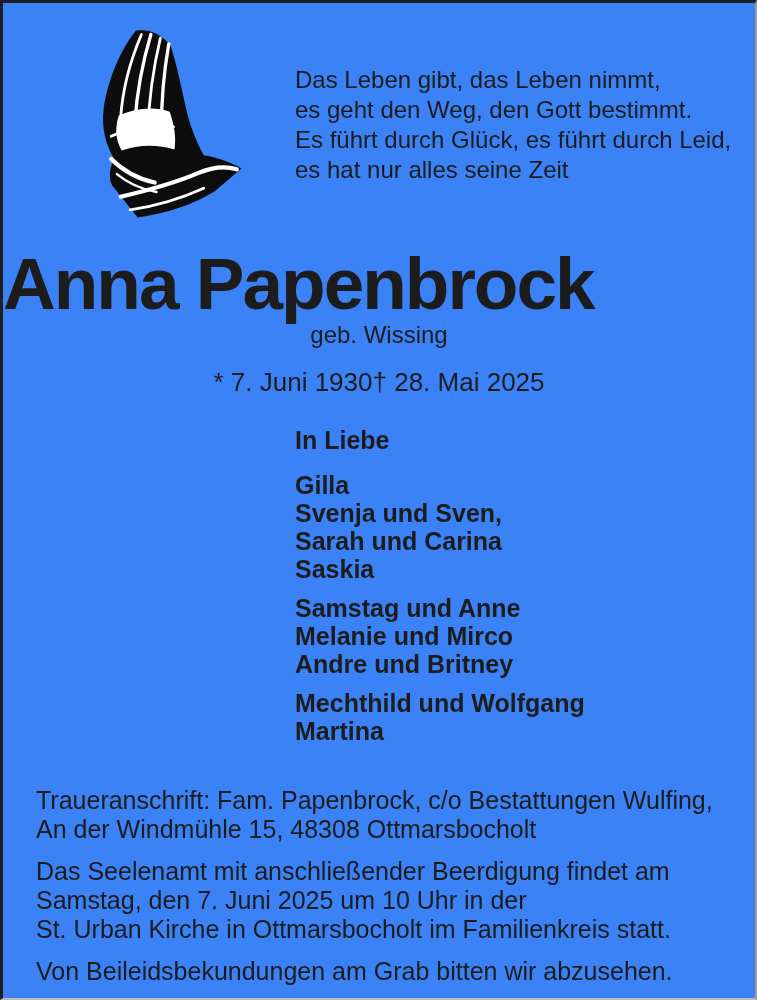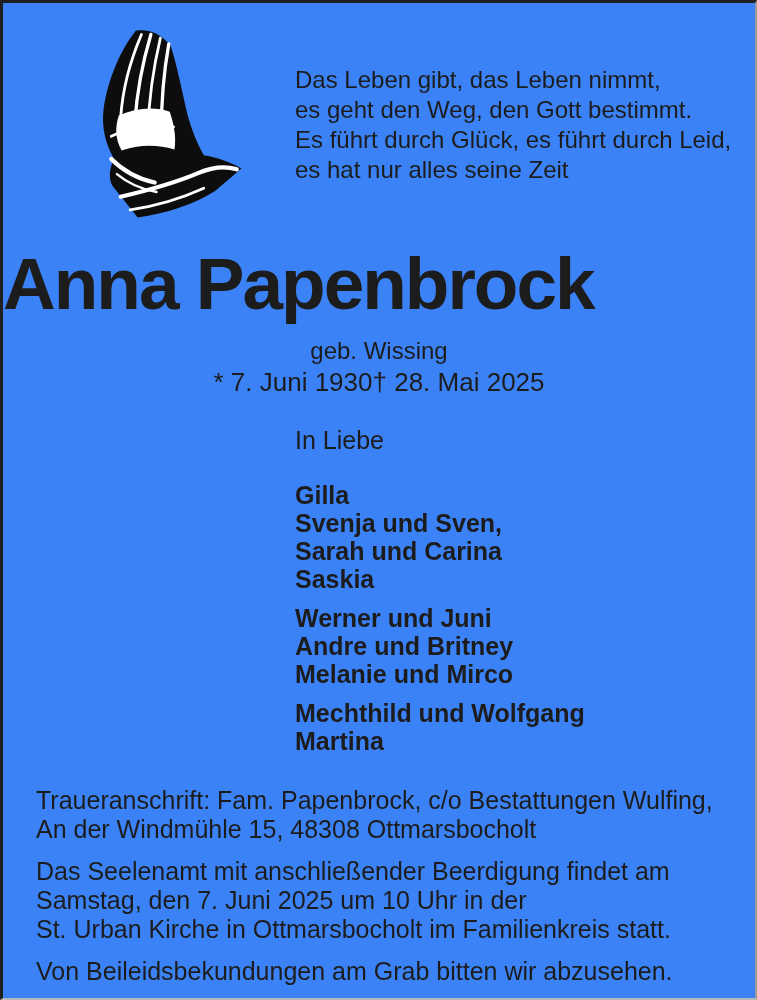--- a/index.html
+++ b/index.html
@@ -45,21 +45,21 @@
     text-align: left;
     font-size: 73px;
     font-weight: bold;
     letter-spacing: -2px;
     line-height: 1.05;
     white-space: nowrap;
   }
   .maiden-name {
     position: absolute;
     left: 0;
-    top: 334px;
+    top: 318px;
     width: 100%;
     text-align: center;
     font-size: 24px;
   }
   .life-dates {
     position: absolute;
     left: 0;
     top: 364px;
     width: 100%;
     display: flex;
@@ -67,21 +67,22 @@
     font-size: 26px;
     white-space: nowrap;
   }
   .mourners {
     position: absolute;
     left: 292px;
     top: 423px;
   }
   .salutation {
     font-size: 25px;
-    margin-bottom: 26px;
+    margin-bottom: 16px;
+    font-weight: bold;
   }
   .mourner-group {
     font-size: 25px;
     font-weight: bold;
     line-height: 28px;
     margin-bottom: 11px;
     white-space: nowrap;
   }
   .bottom-info {
     position: absolute;
@@ -155,23 +156,23 @@
     <div class="salutation">In Liebe</div>
 
     <div class="mourner-group">
       <div>Gilla</div>
       <div>Svenja und Sven,</div>
       <div>Sarah und Carina</div>
       <div>Saskia</div>
     </div>
 
     <div class="mourner-group">
-      <div>Werner und Juni</div>
+      <div>Samstag und Anne</div>
+      <div>Melanie und Mirco</div>
       <div>Andre und Britney</div>
-      <div>Melanie und Mirco</div>
     </div>
 
     <div class="mourner-group">
       <div>Mechthild und Wolfgang</div>
       <div>Martina</div>
     </div>
   </div>
 
   <div class="bottom-info">
     <p>

